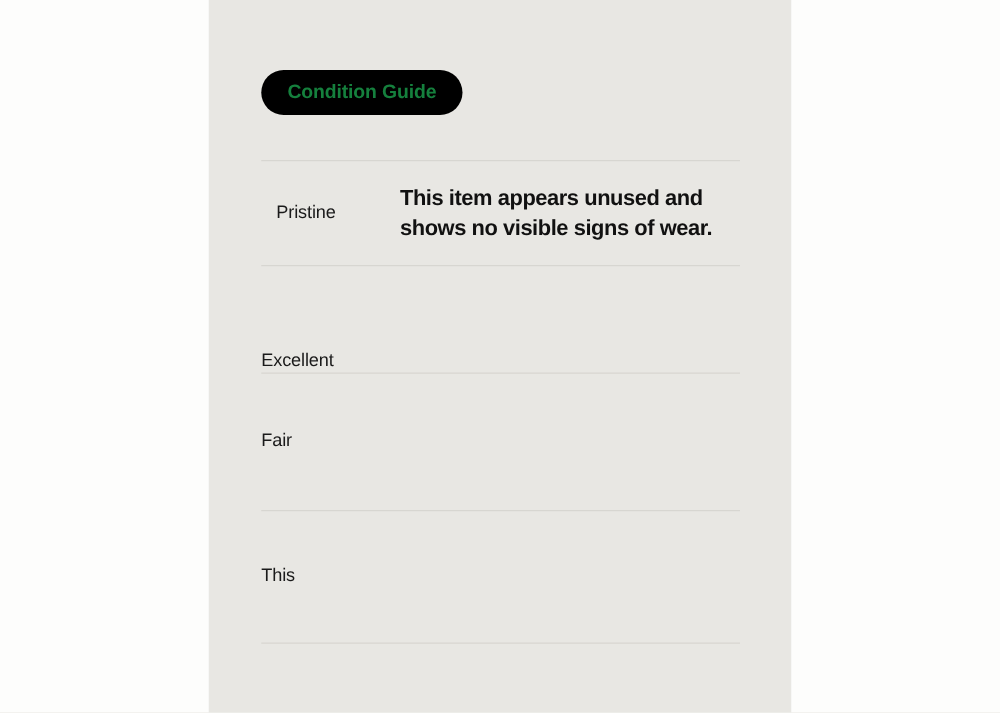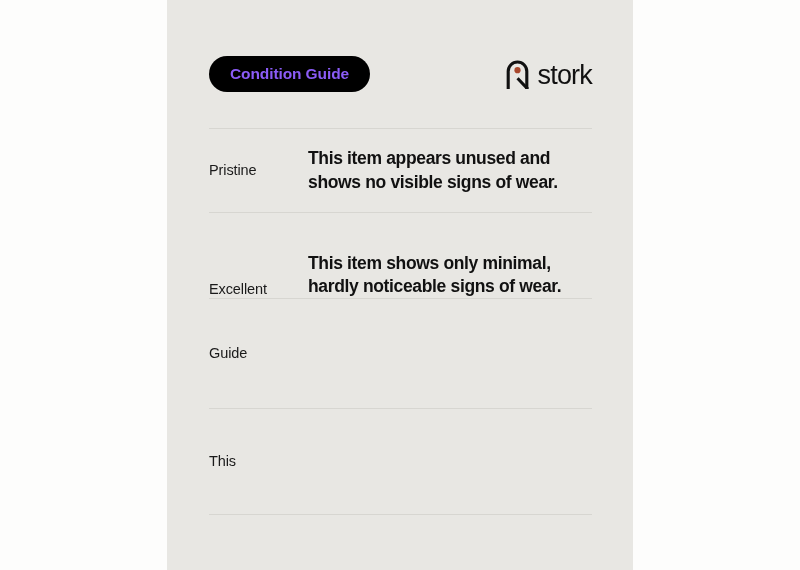--- a/index.html
+++ b/index.html
@@ -36,21 +36,21 @@
     left: 42px;
     top: 56px;
     width: 383px;
     height: 36px;
     display: flex;
     align-items: center;
     justify-content: space-between;
   }
   #pill {
     background: #000000;
-    color: #8b5cf6;
+    color: #15803d;
     border-radius: 999px;
     height: 36px;
     padding: 0 21px;
     display: flex;
     align-items: center;
     justify-content: center;
     font-size: 15.5px;
     font-weight: bold;
     letter-spacing: -0.1px;
     white-space: nowrap;
@@ -102,67 +102,58 @@
     line-height: 1.25;
   }
   .row-desc {
     flex: 1 1 auto;
     font-size: 17.5px;
     font-weight: bold;
     color: #111111;
     line-height: 1.32;
     letter-spacing: -0.35px;
   }
-  .row-r0 { height: 83px; }
+  .row-r0 { height: 83px; margin-left: 12px; }
   .row-r1 { height: 85px; align-items: flex-end; }
   .row-r2 { height: 109px; }
   .row-r3 { height: 105px; }
 </style>
 </head>
 <body>
 
 <div id="stage">
 
   <div id="card">
 
     <div id="header">
 
       <div id="pill">Condition Guide</div>
 
-      <div id="brand">
-        <svg id="brand-mark" viewBox="0 0 26 30">
-          <path d="M3.2 29 L3.2 12.3 A9.3 9.3 0 0 1 21.8 12.3 L21.8 29" fill="none" stroke="#111111" stroke-width="3.1" stroke-linecap="square"></path>
-          <path d="M21.8 29 L13.6 20.4" fill="none" stroke="#111111" stroke-width="3.1" stroke-linecap="square"></path>
-          <circle cx="12.5" cy="11.2" r="3.1" fill="#a8472c"></circle>
-        </svg>
-        <span id="brand-word">stork</span>
-      </div>
 
     </div>
 
     <div id="table">
 
       <div class="divider"></div>
 
       <div class="row row-r0">
         <div class="row-label">Pristine</div>
         <div class="row-desc">This item appears unused and shows no visible signs of wear.</div>
       </div>
 
       <div class="divider"></div>
 
       <div class="row row-r1">
         <div class="row-label">Excellent</div>
-        <div class="row-desc">This item shows only minimal, hardly noticeable signs of wear.</div>
       </div>
 
       <div class="divider"></div>
 
       <div class="row row-r2">
-        <div class="row-label">Guide</div>
+        <div class="row-label">Fair</div>
       </div>
 
       <div class="divider"></div>
 
       <div class="row row-r3">
         <div class="row-label">This</div>
       </div>
 
       <div class="divider"></div>
 

